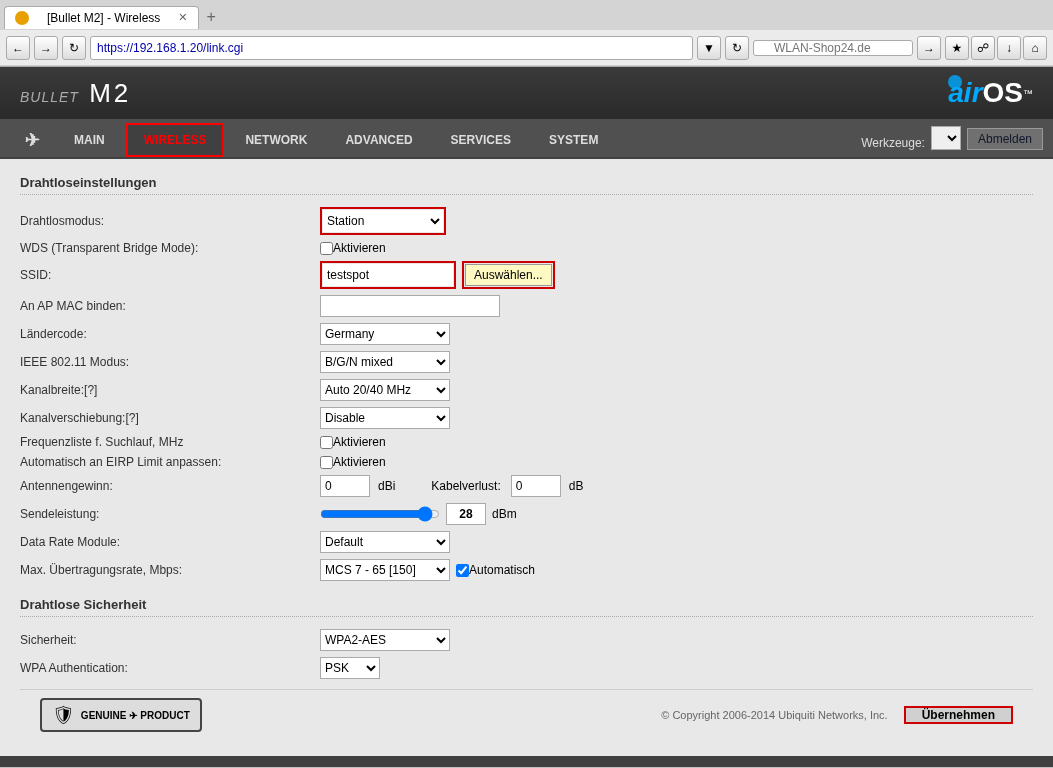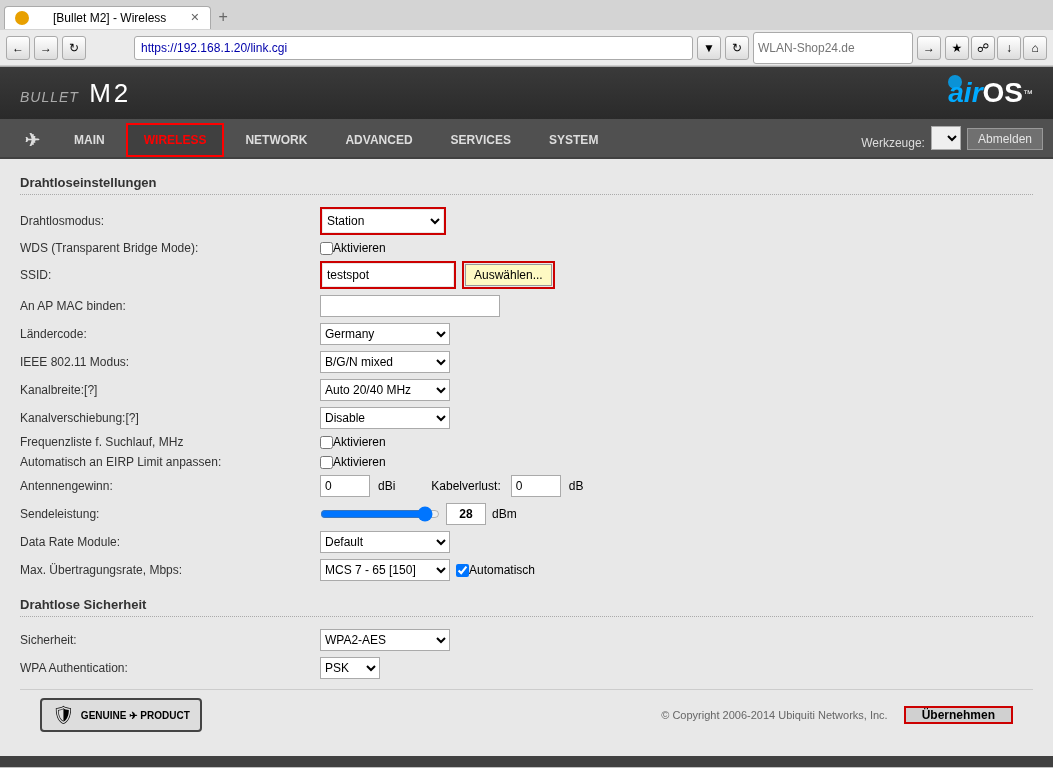--- a/index.html
+++ b/index.html
@@ -1,42 +1,42 @@
 <!DOCTYPE html>
 <html><head>
   <meta charset="utf-8">
   <style>
     * { box-sizing: border-box; margin: 0; padding: 0; }
     body { font-family: Arial, sans-serif; font-size: 12px; background: #c0c0c0; }
 
     
     .browser-chrome { background: #f0f0f0; border-bottom: 1px solid #aaa; }
     .tab-bar { background: #d4d4d4; display: flex; align-items: center; padding: 4px 4px 0 4px; height: 30px; }
-    .tab { background: white; border: 1px solid #aaa; border-bottom: none; border-radius: 4px 4px 0 0; padding: 4px 10px; display: flex; align-items: center; gap: 24px; font-size: 12px; min-width: 160px; }
+    .tab { background: white; border: 1px solid #aaa; border-bottom: none; border-radius: 4px 4px 0 0; padding: 4px 10px; display: flex; align-items: center; gap: 18px; font-size: 12px; min-width: 160px; }
     .tab-favicon { width: 14px; height: 14px; background: #e8a000; border-radius: 50%; display: inline-block; }
     .tab-close { margin-left: auto; cursor: pointer; color: #666; font-size: 11px; }
     .new-tab { background: none; border: none; padding: 4px 8px; font-size: 16px; color: #666; cursor: pointer; }
     .nav-bar { display: flex; align-items: center; padding: 4px 6px; gap: 4px; background: #ebebeb; border-bottom: 1px solid #ccc; height: 36px; }
     .nav-btn { width: 24px; height: 24px; border: 1px solid #aaa; background: linear-gradient(#fff, #ddd); border-radius: 3px; display: flex; align-items: center; justify-content: center; cursor: pointer; font-size: 12px; }
-    .address-bar { flex: 1; height: 24px; border: 1px solid #aaa; border-radius: 3px; padding: 0 6px; font-size: 12px; background: white; color: #00a; margin-left: 44px; }
-    .search-bar { width: 160px; height: 32px; border: 1px solid #aaa; border-radius: 3px; padding: 0 4px; font-size: 12px; }
+    .address-bar { flex: 1; height: 24px; border: 1px solid #aaa; border-radius: 3px; padding: 0 6px; font-size: 12px; background: white; color: #00a; }
+    .search-bar { width: 160px; height: 16px; border: 1px solid #aaa; border-radius: 3px; padding: 0 20px; font-size: 12px; }
     .nav-icons { display: flex; gap: 2px; }
 
     
     .app-container { background: #404040; min-height: 700px; padding: 0; }
     .app-header { background: linear-gradient(to bottom, #3a3a3a, #2a2a2a); padding: 10px 20px; display: flex; align-items: center; justify-content: space-between; }
 
     
     .nav-menu { background: #505050; display: flex; align-items: center; padding: 0 10px; border-bottom: 2px solid #404040; }
     .nav-item { padding: 8px 16px; color: #ddd; cursor: pointer; font-size: 12px; font-weight: bold; border: 1px solid transparent; margin: 4px 2px 0 2px; }
     .nav-item.active { color: #f00; border: 2px solid #f00; background: #404040; }
     .nav-item.icon { padding: 4px 12px; }
     .nav-right { margin-left: auto; display: flex; align-items: flex-end; gap: 6px; }
     .tools-select { height: 24px; font-size: 12px; border: 1px solid #aaa; padding: 0 4px; }
-    .logout-btn { background: #707070; color: #e5e5e5; border: 1px solid #999; padding: 3px 10px; font-size: 12px; cursor: pointer; }
+    .logout-btn { background: #707070; color: #0f172a; border: 1px solid #999; padding: 3px 10px; font-size: 12px; cursor: pointer; }
 
     
     .content-area { background: #e8e8e8; margin: 0; padding: 16px 20px; }
     .section-title { font-size: 13px; font-weight: bold; color: #333; margin-bottom: 12px; border-bottom: 1px dotted #aaa; padding-bottom: 4px; }
     .form-row { display: flex; align-items: center; margin-bottom: 6px; }
     .form-label { text-align: left; width: 300px; min-width: 300px; padding-right: 8px; color: #333; font-size: 12px; }
     .form-control { flex: 1; display: flex; align-items: center; gap: 6px; }
     select.field { height: 22px; font-size: 12px; border: 1px solid #aaa; background: white; min-width: 130px; }
     input.field { height: 22px; font-size: 12px; border: 1px solid #aaa; background: white; padding: 0 4px; }
     .ssid-input { width: 130px; }

